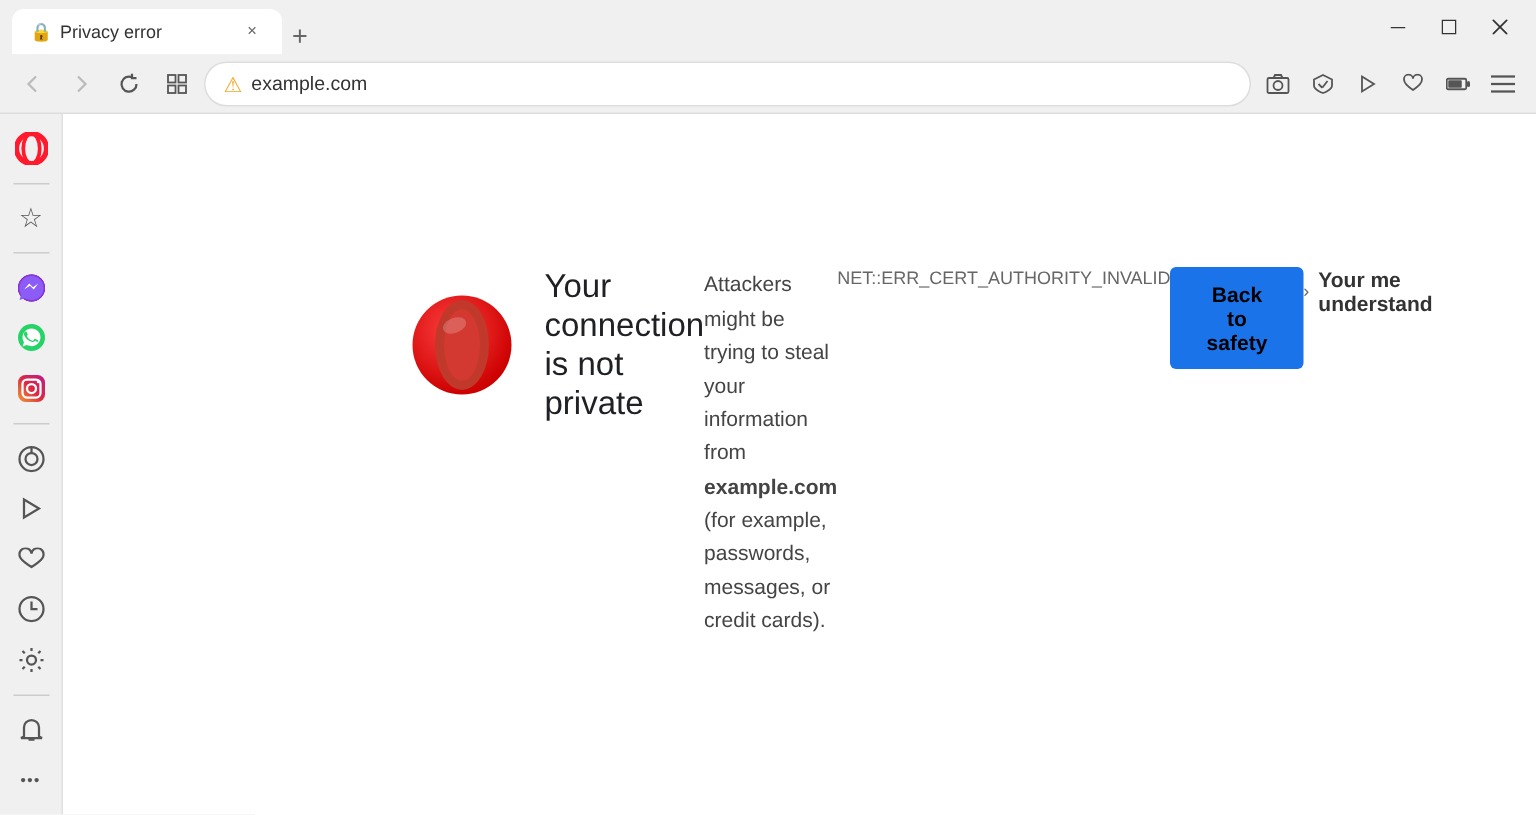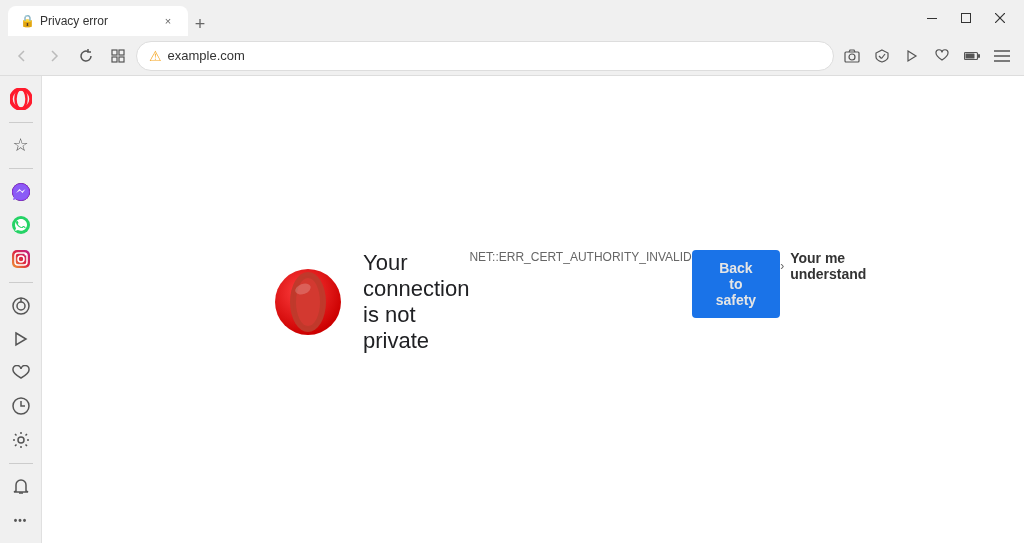--- a/index.html
+++ b/index.html
@@ -117,21 +117,21 @@
       line-height: 1.6;
       margin-bottom: 16px;
     }
     .error-code {
       font-size: 12px;
       color: #666;
       margin-bottom: 20px;
     }
     .back-btn {
       background: #1a73e8;
-      color: #e5e5e5;
+      color: #000000;
       border: none;
       border-radius: 4px;
       padding: 10px 24px;
       font-size: 14px;
       font-weight: 600;
       cursor: pointer;
       margin-bottom: 24px;
     }
     .help-link {
       display: flex;
@@ -350,20 +350,23 @@
 
             <ellipse cx="35" cy="35" rx="15" ry="26" fill="#c0392b"></ellipse>
 
             <ellipse cx="35" cy="35" rx="12" ry="24" fill="#e53935" opacity="0.5"></ellipse>
 
             <ellipse cx="30" cy="22" rx="8" ry="5" fill="white" opacity="0.2" transform="rotate(-20,30,22)"></ellipse>
           </svg>
           <h1 class="error-title">Your connection is not private</h1>
         </div>
 
+        <p class="error-description">
+          <span>Attackers might be trying to steal your information from </span><strong>example.com</strong><span> (for example, passwords, messages, or credit cards).</span>
+        </p>
 
         <div class="error-code">NET::ERR_CERT_AUTHORITY_INVALID</div>
 
         <button class="back-btn">Back to safety</button>
 
         <div class="help-link">
           <span class="chevron">›</span>
           <strong>Your me understand</strong>
         </div>
       </div>

